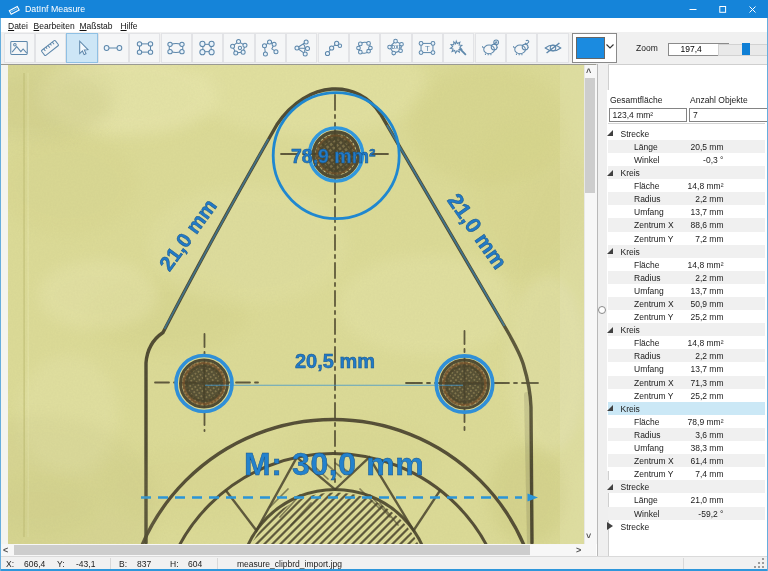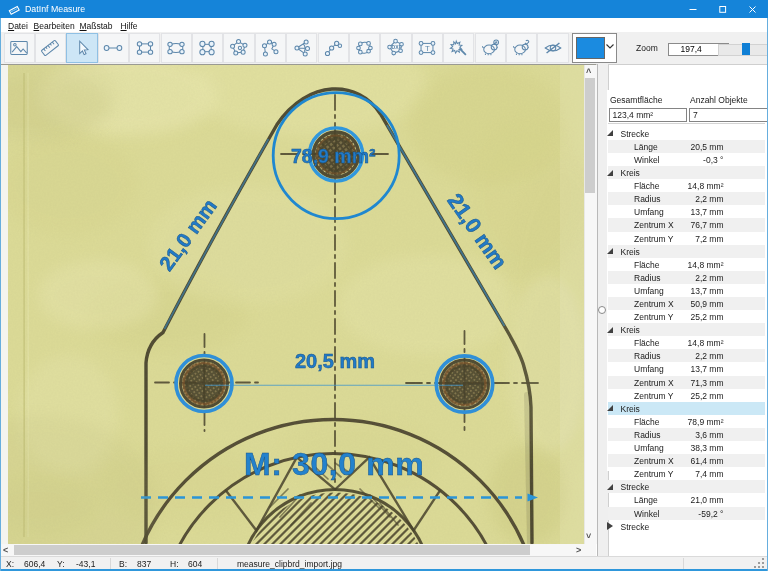--- a/index.html
+++ b/index.html
@@ -589,21 +589,21 @@
 <div class="trow g">
         <span class="dname">Radius</span>
         <span class="dval">2,2 mm</span>
       </div>
 <div class="trow">
         <span class="dname">Umfang</span>
         <span class="dval">13,7 mm</span>
       </div>
 <div class="trow g">
         <span class="dname">Zentrum X</span>
-        <span class="dval">76,7 mm</span>
+        <span class="dval">88,6 mm</span>
       </div>
 <div class="trow">
         <span class="dname">Zentrum Y</span>
         <span class="dval">7,2 mm</span>
       </div>
 <div class="trow g">
         <span class="tex"></span>
         <span class="hname">Kreis</span>
       </div>
 <div class="trow">

